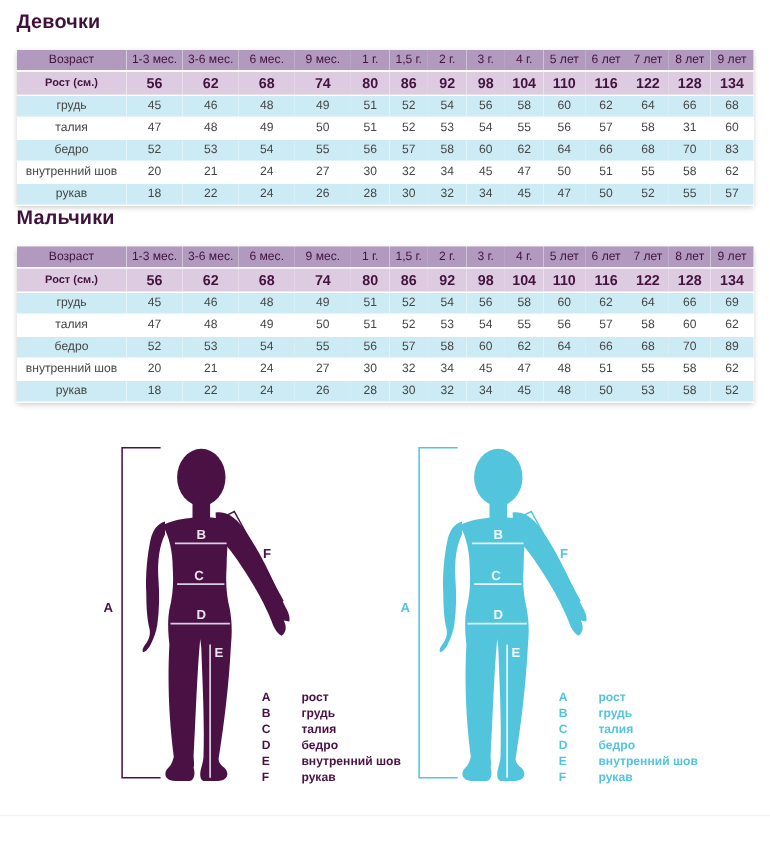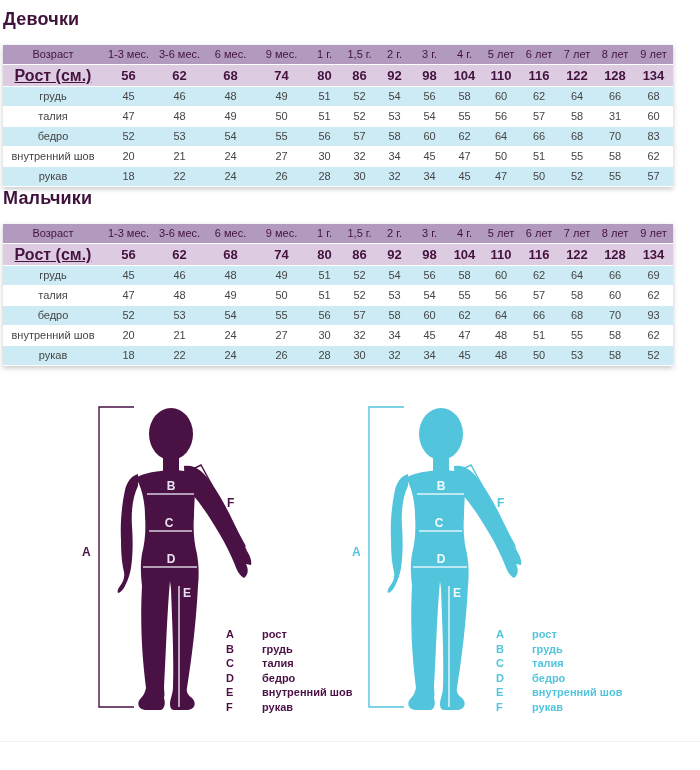--- a/index.html
+++ b/index.html
@@ -1,17 +1,17 @@
 <!DOCTYPE html>
 <html style="--girls: #4a1145; --boys: #52c5dd; --title-text: #3f123c; --head-bg: #b29abf; --head-text: #43123f; --height-bg: #ddcce1; --blue-bg: #cdebf5; --data-text: #454545;"><head>
 <meta charset="utf-8">
 <style>
   html,body{margin:0;padding:0;background:#ffffff;}
   body{width:700px;height:770px;overflow:hidden;font-family:"Liberation Sans",sans-serif;}
-  .page{position:relative;width:700px;height:770px;box-sizing:border-box;padding:8px 3px 0;}
+  .page{position:relative;width:700px;height:770px;box-sizing:border-box;padding:8px 15px 0;}
 
   h2.section-title{
     margin:0 0 15px 0;
     font-size:18px;line-height:22px;font-weight:600;
     color:var(--title-text,#3f123c);
     letter-spacing:.2px;
   }
   .boys-block h2.section-title{}
 
   table.size-table{
@@ -20,21 +20,21 @@
   }
   table.size-table td{
     border-bottom:1px solid #fff;
     height:19px;padding:0;text-align:center;
     font-size:11px;line-height:19px;
     white-space:nowrap;overflow:hidden;
   }
   td.cell-label{text-align:left;padding-left:8px;margin-top:38px;}
   tr.row-age td{background:var(--head-bg,#b29abf);color:var(--head-text,#43123f);}
   tr.row-height td{background:var(--height-bg,#ddcce1);color:var(--head-text,#43123f);font-size:13px;font-weight:bold;height:21px;line-height:21px;}
-  tr.row-height td.cell-label{font-size:16px;text-decoration:underline;}
+  tr.row-height td.cell-label{font-size:10px;}
   tr.row-blue td{background:var(--blue-bg,#cdebf5);color:var(--data-text,#444);}
   tr.row-white td{background:#ffffff;color:var(--data-text,#444);}
 
   .figures{position:relative;height:383px;margin:0 -15px;}
   .fig-svg{position:absolute;top:38px;}
   .fig-girl{left:88px;}
   .fig-boy{left:358px;}
 
   .fig-girl .body-fill{fill:var(--girls,#4a1145);}
   .fig-boy  .body-fill{fill:var(--boys,#52c5dd);}
@@ -303,21 +303,21 @@
             <td class="cell-val">55</td>
             <td class="cell-val">56</td>
             <td class="cell-val">57</td>
             <td class="cell-val">58</td>
             <td class="cell-val">60</td>
             <td class="cell-val">62</td>
             <td class="cell-val">64</td>
             <td class="cell-val">66</td>
             <td class="cell-val">68</td>
             <td class="cell-val">70</td>
-            <td class="cell-val">93</td>
+            <td class="cell-val">89</td>
           </tr>
           <tr class="row-white">
             <td class="cell-label">внутренний шов</td>
             <td class="cell-val">20</td>
             <td class="cell-val">21</td>
             <td class="cell-val">24</td>
             <td class="cell-val">27</td>
             <td class="cell-val">30</td>
             <td class="cell-val">32</td>
             <td class="cell-val">34</td>

